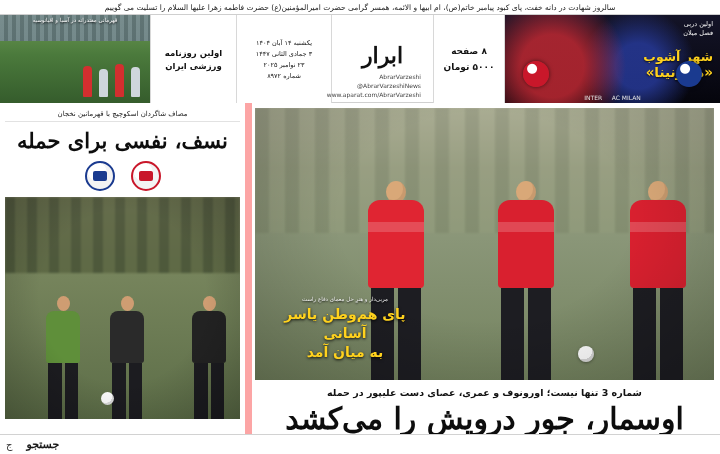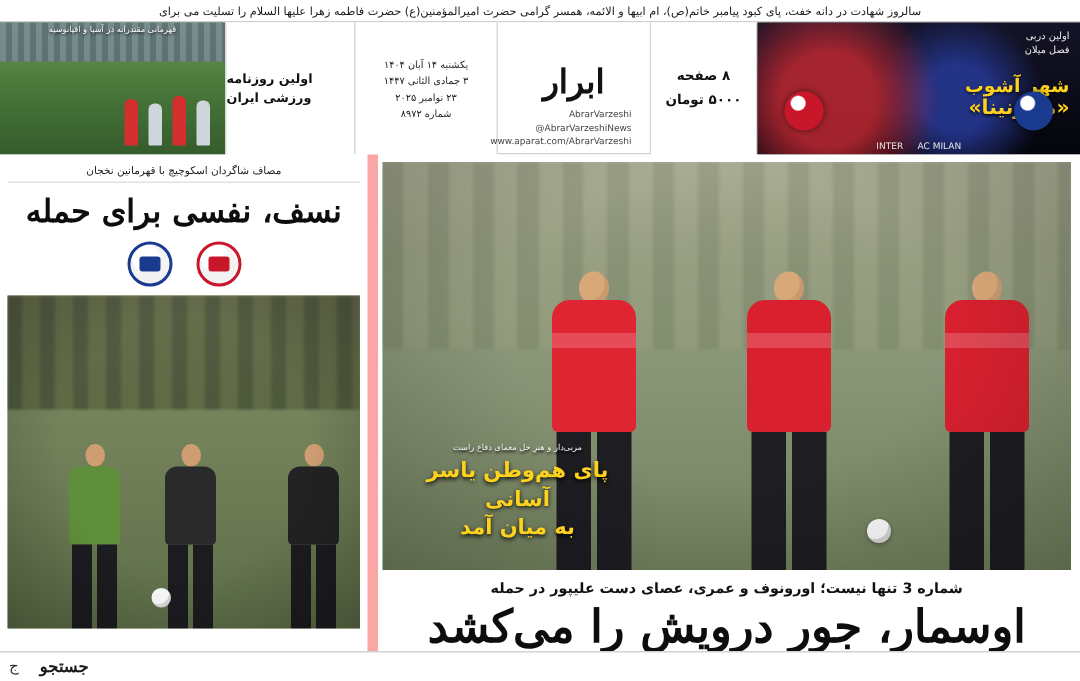--- a/index.html
+++ b/index.html
@@ -182,21 +182,21 @@
     background: #fff;
   }
   .datecol div { font-size: 6.5px; color: #1a1a1a; }
 
   
   .slogancol {
     width: 86px; height: 88px;
     flex: none;
     display: flex;
     flex-direction: column;
-    align-items: flex-end;
+    align-items: center;
     justify-content: center;
     gap: 3px;
     background: #fff;
     border-left: 1px solid #d8d8d8;
   }
   .slogancol div {
     font-size: 8.5px;
     color: #111;
     font-weight: bold;
   }
@@ -451,21 +451,21 @@
     padding: 0 6px;
     font-size: 10px; color: #333;
   }
 </style>
 </head>
 <body>
 
 <div class="page">
 
   <div class="topstrip">
-    <div class="txt">سالروز شهادت در دانه خفت، پای کبود پیامبر خاتم(ص)، ام ابیها و الائمه، همسر گرامی حضرت امیرالمؤمنین(ع) حضرت فاطمه زهرا علیها السلام را تسلیت می برای</div>
+    <div class="txt">سالروز شهادت در دانه خفت، پای کبود پیامبر خاتم(ص)، ام ابیها و الائمه، همسر گرامی حضرت امیرالمؤمنین(ع) حضرت فاطمه زهرا علیها السلام را تسلیت می گوییم</div>
   </div>
 
   <div class="masthead">
 
     <div class="promo">
       <div class="photo"></div>
       <div class="tag-top">
         <span>اولین دربی</span><br>
         <span>فصل میلان</span>
       </div>

